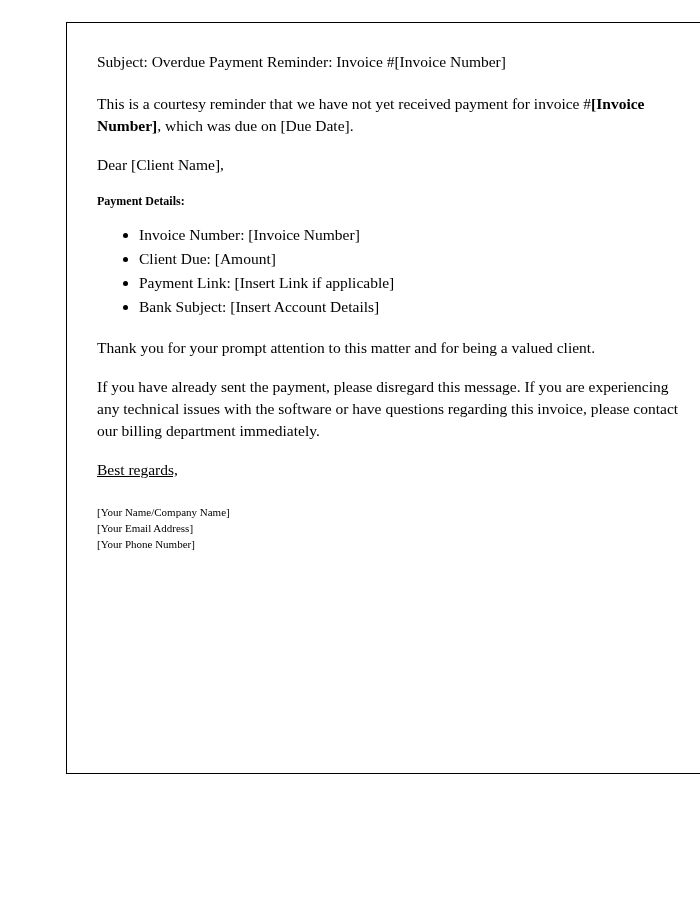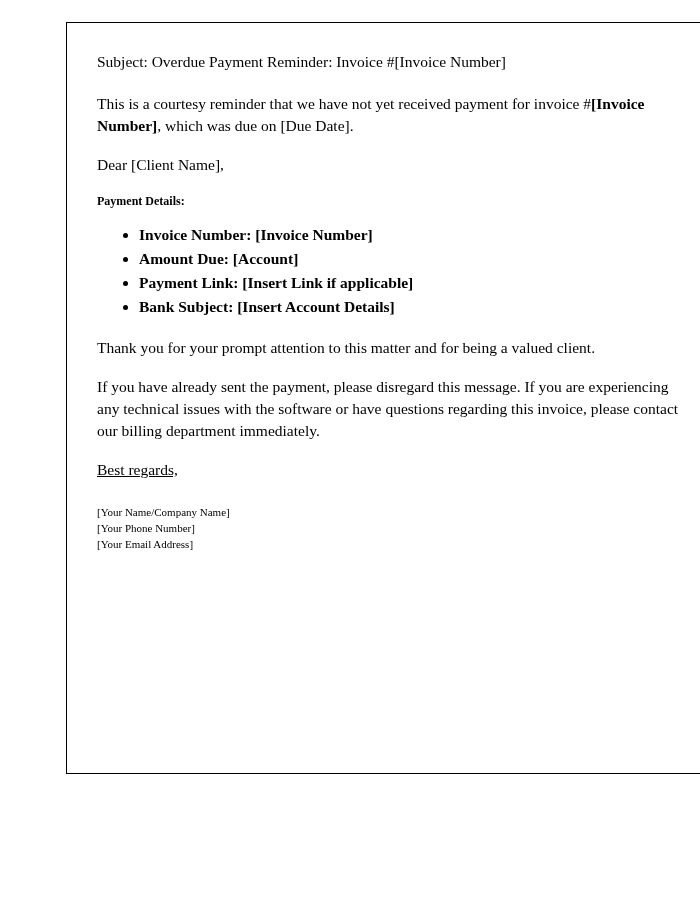--- a/index.html
+++ b/index.html
@@ -40,21 +40,20 @@
   }
   .heading {
     font-weight: bold;
     font-size: 12px;
     margin: 0 0 14px 0;
   }
   ul {
     margin: 0 0 18px 0;
     padding-left: 42px;
     list-style-type: disc;
-    font-weight: bold;
   }
   li {
     font-size: 15.5px;
     line-height: 1.48;
     margin-bottom: 1px;
   }
   .signoff {
     margin-bottom: 24px;
     text-decoration: underline;
   }
@@ -74,29 +73,29 @@
 
     <p><span>This is a courtesy reminder that we have not yet received payment for invoice #</span><span class="bold">[Invoice Number]</span><span>, which was due on [Due Date].</span></p>
 
     <p>Dear [Client Name],</p>
 
 
     <p class="heading">Payment Details:</p>
 
     <ul>
       <li>Invoice Number: [Invoice Number]</li>
-      <li>Amount Due: [Account]</li>
+      <li>Client Due: [Amount]</li>
       <li>Payment Link: [Insert Link if applicable]</li>
       <li>Bank Subject: [Insert Account Details]</li>
     </ul>
 
     <p>Thank you for your prompt attention to this matter and for being a valued client.</p>
 
     <p>If you have already sent the payment, please disregard this message. If you are experiencing any technical issues with the software or have questions regarding this invoice, please contact our billing department immediately.</p>
 
     <p class="signoff">Best regards,</p>
 
     <p class="sig-line">[Your Name/Company Name]</p>
+    <p class="sig-line">[Your Email Address]</p>
     <p class="sig-line">[Your Phone Number]</p>
-    <p class="sig-line">[Your Email Address]</p>
 
   </div>
 </div>
 
 </body></html>

